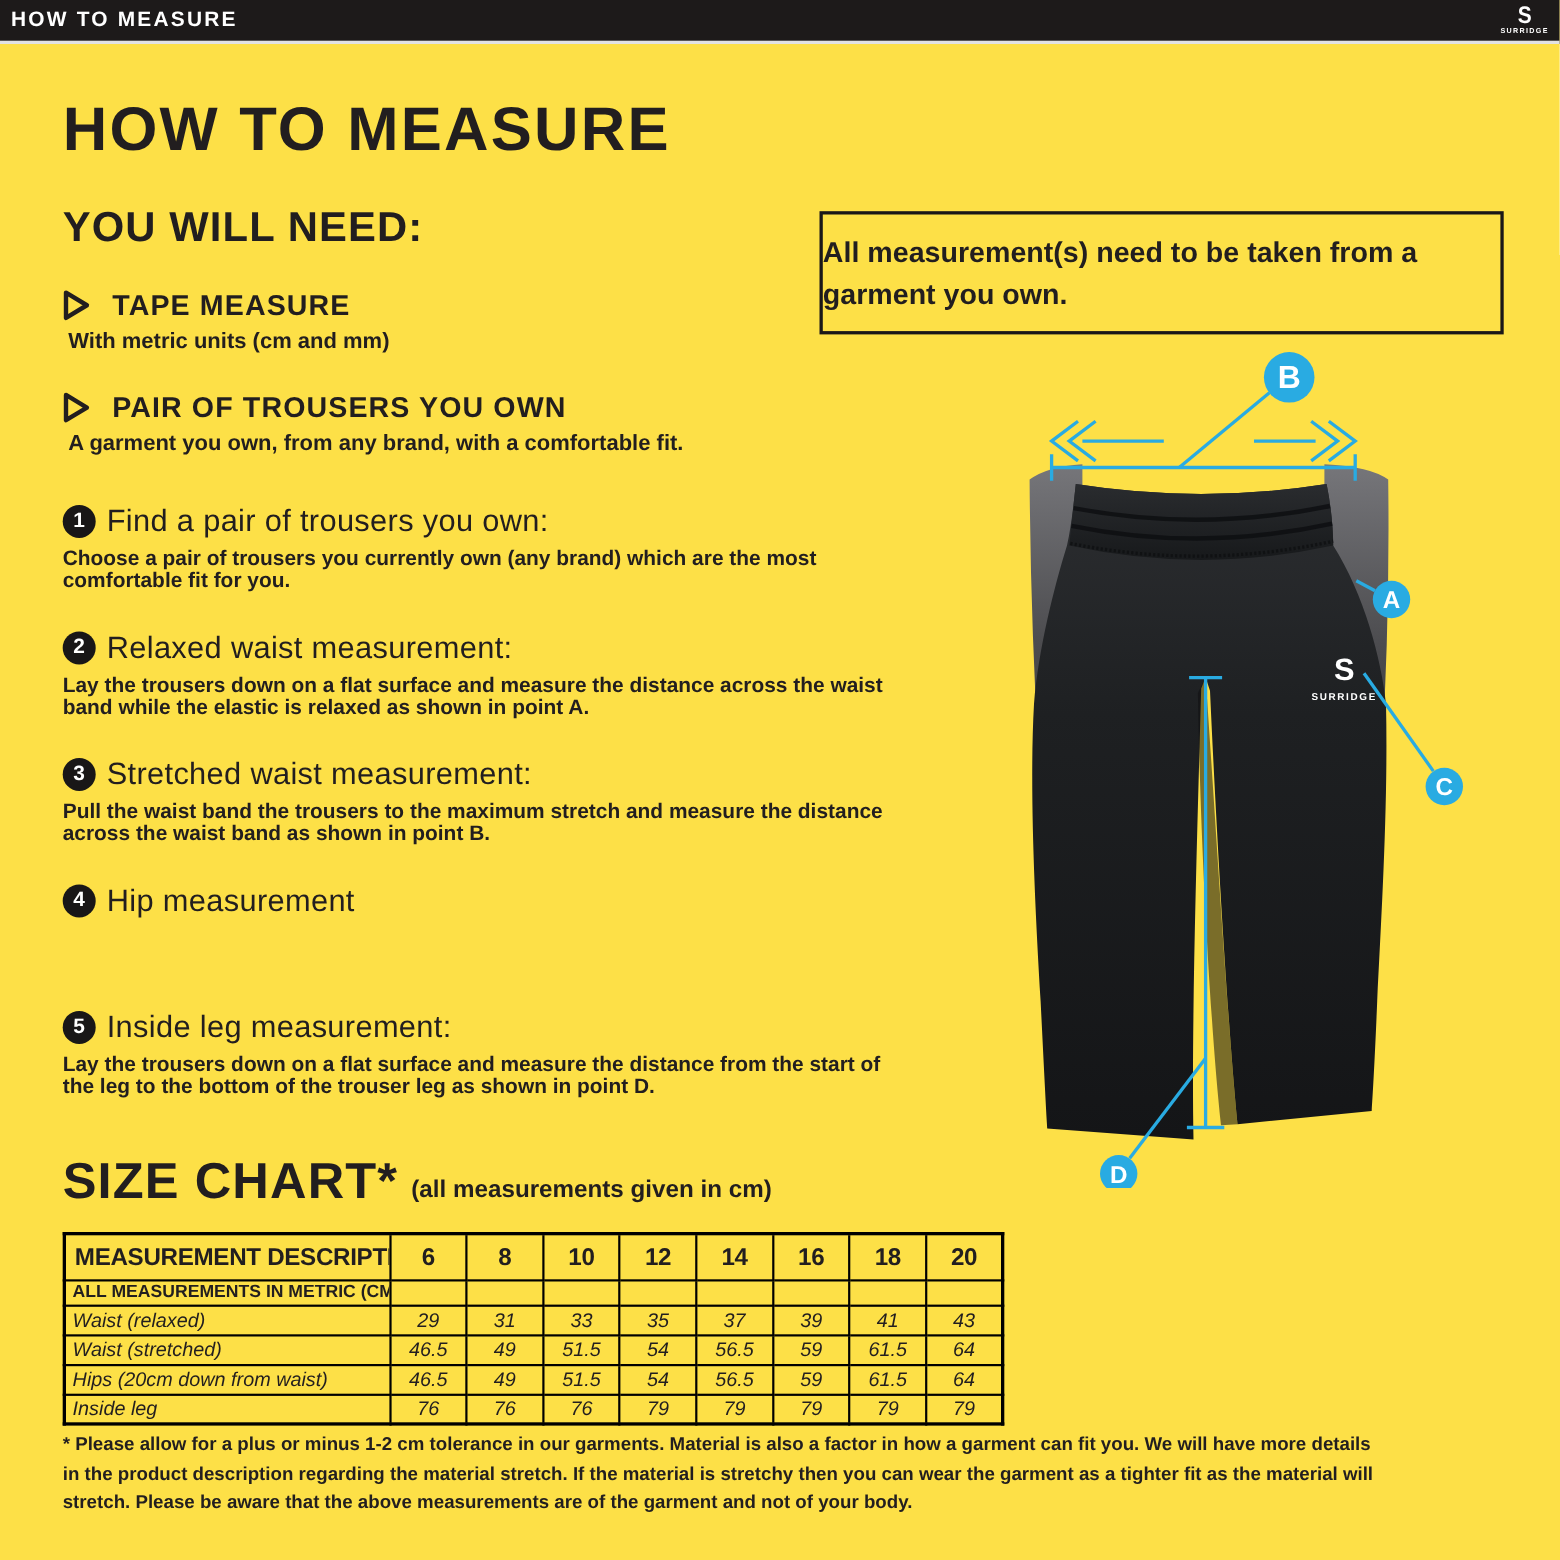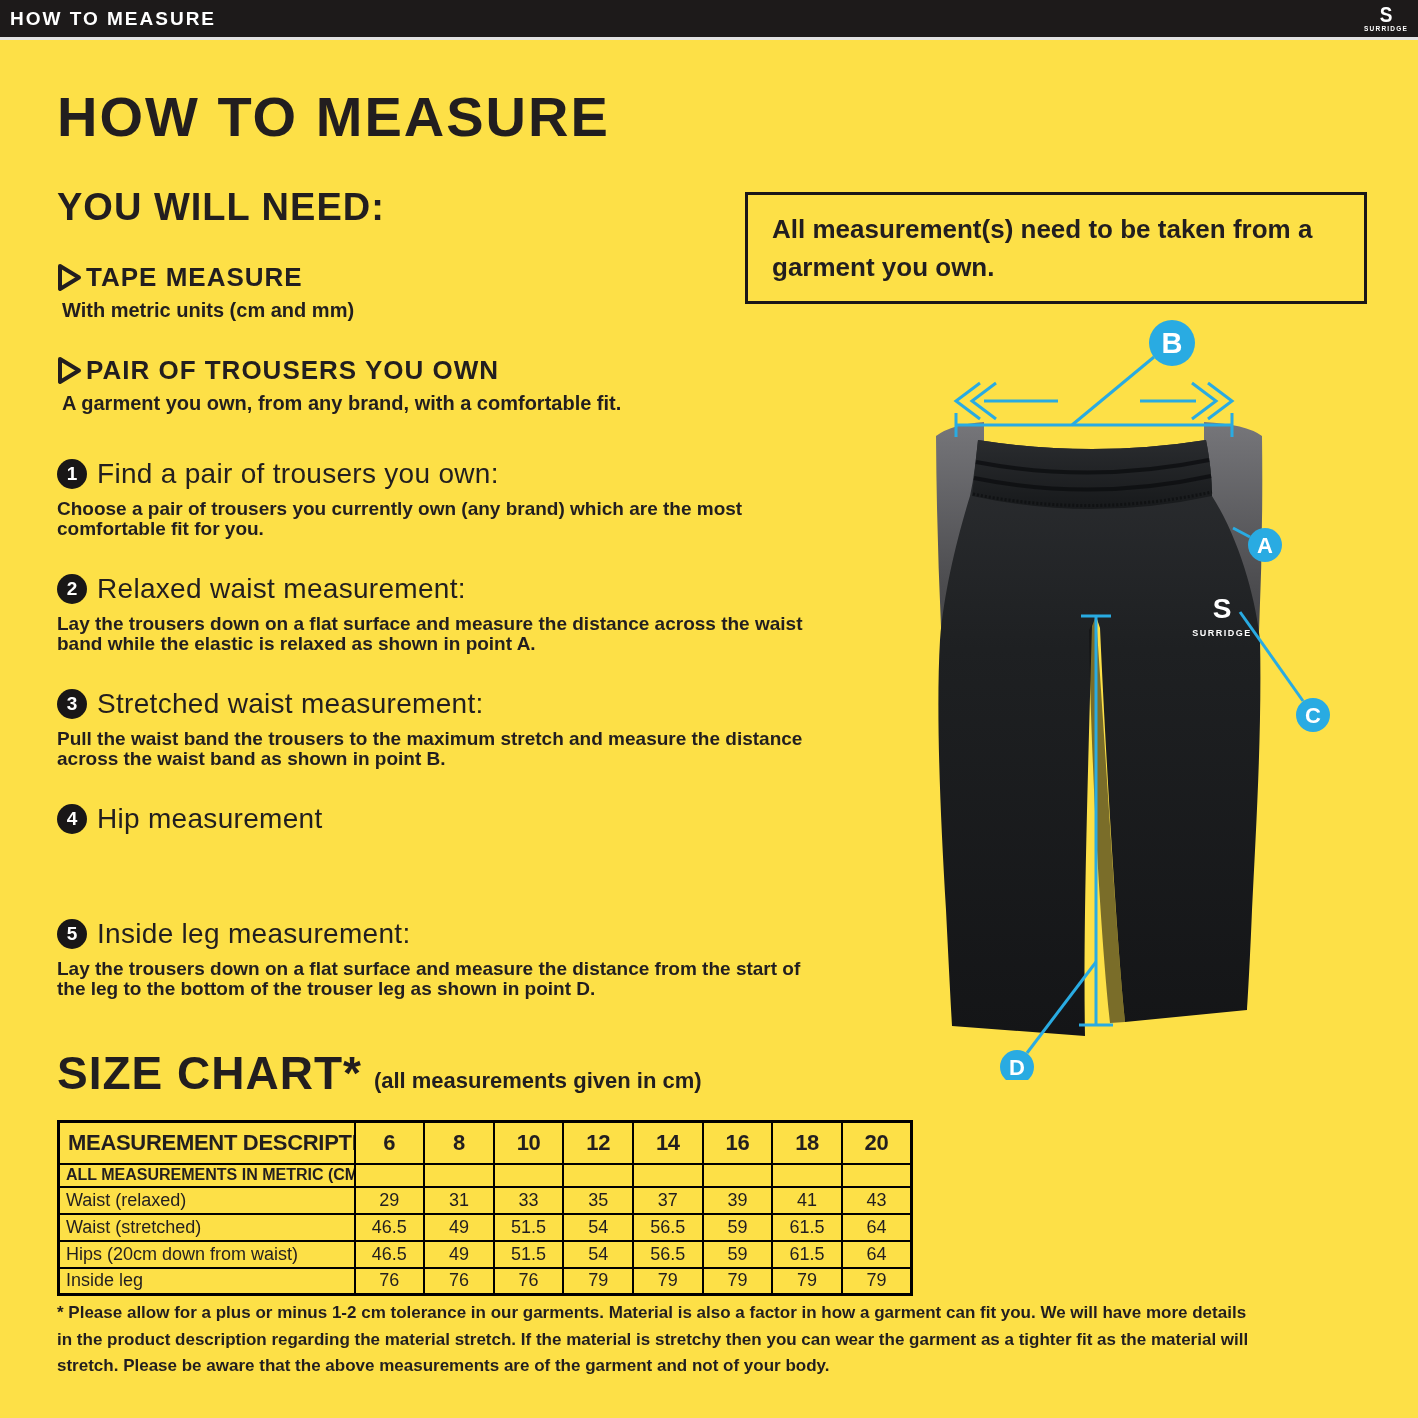--- a/index.html
+++ b/index.html
@@ -13,52 +13,52 @@
   .brand-logo{display:flex;flex-direction:column;align-items:center;padding-right:10px;line-height:1;}
   .brand-logo .s-mark{color:#fff;font-size:19px;font-weight:800;transform:scaleY(1.15);}
   .brand-logo .s-text{color:#fff;font-size:6.5px;font-weight:700;letter-spacing:1.2px;margin-top:2px;}
 
   
   .h1{position:absolute;left:57px;top:84px;font-size:56px;font-weight:800;letter-spacing:2px;}
   .h2{position:absolute;left:57px;top:186px;font-size:38px;font-weight:800;letter-spacing:1px;}
 
   
   .need-item{position:absolute;left:57px;}
-  .need-row{display:flex;align-items:center;gap:4px;}
+  .need-row{display:flex;align-items:center;gap:20px;}
   .need-label{font-size:26px;font-weight:800;letter-spacing:1px;}
   .need-desc{margin-top:6px;margin-left:5px;font-size:20px;font-weight:700;}
 
   
   .step{position:absolute;left:57px;width:800px;}
   .step-head{display:flex;align-items:center;gap:10px;}
   .badge{width:30px;height:30px;border-radius:50%;background:#191717;color:#fff;
          display:flex;align-items:center;justify-content:center;font-size:19px;font-weight:800;flex:0 0 30px;}
   .step-title{font-size:28px;font-weight:400;letter-spacing:.3px;}
   .step-body{margin-top:9px;font-size:19px;font-weight:700;line-height:20px;width:775px;}
 
   
   .note-box{position:absolute;left:745px;top:192px;width:622px;min-height:104px;box-sizing:border-box;
-            border:3px solid #1a1718;padding:15px 24px;font-size:26px;font-weight:700;line-height:38px;}
+            border:3px solid #1a1718;padding:15px 0;font-size:26px;font-weight:700;line-height:38px;}
 
   
   .sizechart-heading{position:absolute;left:57px;top:1046px;display:flex;align-items:flex-end;}
   .sizechart-heading .big{font-size:46px;font-weight:800;letter-spacing:1px;}
   .sizechart-heading .sub{font-size:22px;font-weight:700;margin-left:12px;padding-bottom:6px;}
 
   .size-table{position:absolute;left:57px;top:1120px;width:856px;border-collapse:collapse;
               table-layout:fixed;border:3px solid #000;}
   .size-table col.c-desc{width:296px;}
   .size-table th,.size-table td{border:2px solid #000;overflow:hidden;white-space:nowrap;}
   .size-table thead tr{height:42px;}
   .size-table th{font-size:22px;font-weight:800;text-align:center;letter-spacing:-0.3px;}
   .size-table th.desc{text-align:left;padding-left:8px;}
   .row-metric{height:23px;}
   .row-metric td{font-size:16px;font-weight:800;text-align:left;padding-left:6px;}
   .row-data{height:27px;}
-  .row-data td{font-size:18px;font-weight:400;text-align:center;}
+  .row-data td{font-size:18px;font-weight:400;text-align:center;font-style:italic;}
   .row-data td.label{text-align:left;padding-left:6px;}
 
   
   .disclaimer{position:absolute;left:57px;top:1300px;width:1195px;font-size:17px;font-weight:700;line-height:26.5px;}
 
   
   .diagram{position:absolute;left:900px;top:310px;width:480px;height:770px;}
   .anno{stroke:#29abe2;stroke-width:3;fill:none;}
   .anno-dot{fill:#29abe2;stroke:none;}
   .anno-letter{fill:#fff;font-family:"Liberation Sans",sans-serif;font-weight:800;text-anchor:middle;}

